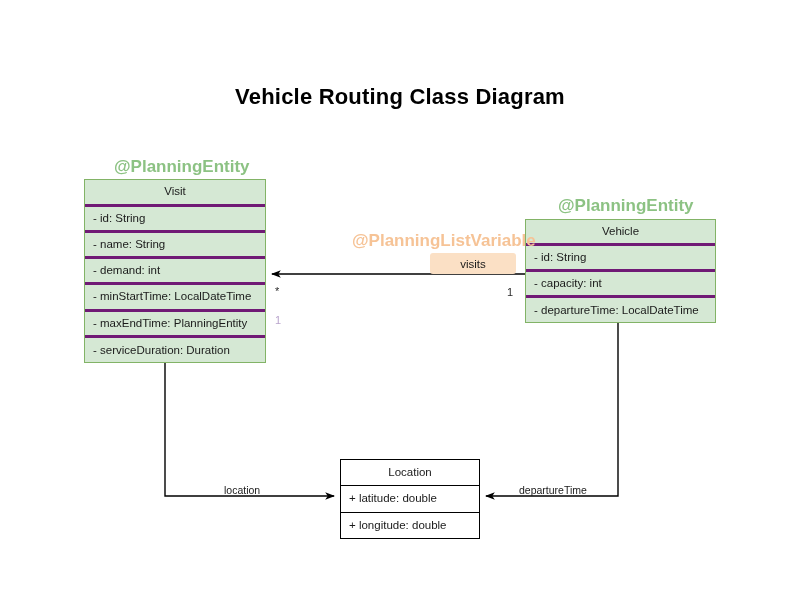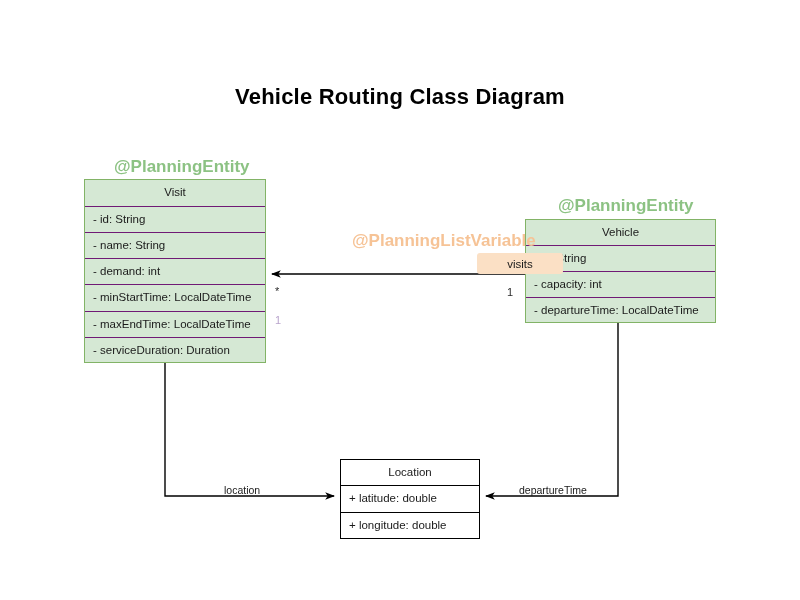--- a/index.html
+++ b/index.html
@@ -43,21 +43,21 @@
     border: 1px solid #000000;
     background: #ffffff;
   }
   .uml-row {
     box-sizing: border-box;
     font-size: 11.5px;
     color: #1a1a1a;
     line-height: 1;
     display: flex;
     align-items: center;
-    border-bottom: 1px solid #701a75;
+    border-bottom: 3px solid #701a75;
     padding-left: 8px;
   }
   .uml-class.plain .uml-row {
     border-bottom: 1px solid #000000;
   }
   .uml-row:last-child {
     border-bottom: none;
   }
   .uml-row.header {
     justify-content: center;
@@ -80,21 +80,20 @@
     position: absolute;
     box-sizing: border-box;
     background: #fbe0c5;
     border-radius: 3px;
     font-size: 11.5px;
     color: #1a1a1a;
     display: flex;
     align-items: center;
     justify-content: center;
     white-space: nowrap;
-    margin-left: 47px;
   }
 
   
   .edge-label {
     position: absolute;
     font-size: 10.5px;
     color: #1a1a1a;
     white-space: nowrap;
   }
   .mult {
@@ -146,21 +145,21 @@
   </svg>
 
   <div class="annotation green" style="left:114px; top:157px;">@PlanningEntity</div>
 
   <div class="uml-class" style="left:84px; top:179px; width:182px; height:184px;">
     <div class="uml-row header" style="height:27px;">Visit</div>
     <div class="uml-row" style="height:26px;">- id: String</div>
     <div class="uml-row" style="height:26px;">- name: String</div>
     <div class="uml-row" style="height:26px;">- demand: int</div>
     <div class="uml-row" style="height:27px;">- minStartTime: LocalDateTime</div>
-    <div class="uml-row" style="height:26px;">- maxEndTime: LocalDateTime</div>
+    <div class="uml-row" style="height:26px;">- maxEndTime: PlanningEntity</div>
     <div class="uml-row" style="height:26px;">- serviceDuration: Duration</div>
   </div>
 
   <div class="annotation green" style="left:558px; top:196px;">@PlanningEntity</div>
 
   <div class="uml-class" style="left:525px; top:219px; width:191px; height:104px;">
     <div class="uml-row header" style="height:26px;">Vehicle</div>
     <div class="uml-row" style="height:26px;">- id: String</div>
     <div class="uml-row" style="height:26px;">- capacity: int</div>
     <div class="uml-row" style="height:26px;">- departureTime: LocalDateTime</div>

